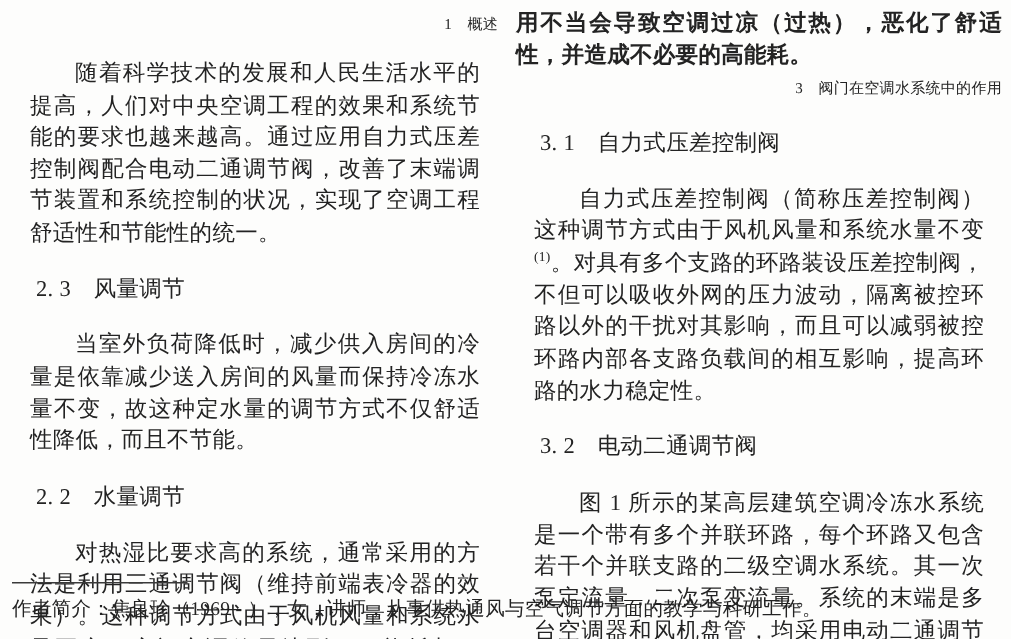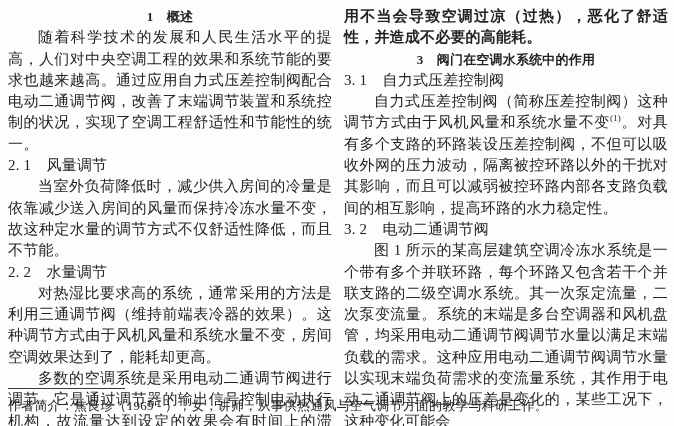--- a/index.html
+++ b/index.html
@@ -26,35 +26,35 @@
     top: 0;
     width: 324px;
     font-size: 15px;
     line-height: 21.3px;
     text-align: justify;
     letter-spacing: 0.2px;
   }
   .col-left  { left: 0; }
   .col-right { left: 336px; }
   .sec-heading {
-    font-weight: bold;
+    font-weight: normal;
     margin: 0;
-    font-size: 13px;
+    font-size: 10px;
     line-height: 21.3px;
-    text-align: center;
+    text-align: right;
   }
   .sub-heading {
     font-weight: normal;
-    margin: 0;
+    margin: 16px;
     font-size: 15px;
     line-height: 21.3px;
     text-align: left;
   }
   .para {
-    margin: 0;
+    margin: 12px;
     text-indent: 2em;
   }
   .para-cont {
     margin: 0;
     text-indent: 0;
     font-weight: bold;
   }
   sup.ref {
     font-size: 9px;
     line-height: 0;
@@ -79,21 +79,21 @@
   }
 </style>
 </head>
 <body>
 
 <div class="page">
 
   <div class="col col-left">
     <h3 class="sec-heading">1　概述</h3>
     <p class="para">随着科学技术的发展和人民生活水平的提高，人们对中央空调工程的效果和系统节能的要求也越来越高。通过应用自力式压差控制阀配合电动二通调节阀，改善了末端调节装置和系统控制的状况，实现了空调工程舒适性和节能性的统一。</p>
-    <h4 class="sub-heading">2. 1　风量调节</h4>
+    <h4 class="sub-heading">2. 3　风量调节</h4>
     <p class="para">当室外负荷降低时，减少供入房间的冷量是依靠减少送入房间的风量而保持冷冻水量不变，故这种定水量的调节方式不仅舒适性降低，而且不节能。</p>
     <h4 class="sub-heading">2. 2　水量调节</h4>
     <p class="para">对热湿比要求高的系统，通常采用的方法是利用三通调节阀（维持前端表冷器的效果）。这种调节方式由于风机风量和系统水量不变，房间空调效果达到了，能耗却更高。</p>
     <p class="para">多数的空调系统是采用电动二通调节阀进行调节。它是通过调节器的输出信号控制电动执行机构，故流量达到设定的效果会有时间上的滞后。应</p>
   </div>
 
   <div class="col col-right">
     <p class="para-cont">用不当会导致空调过凉（过热），恶化了舒适性，并造成不必要的高能耗。</p>
     <h3 class="sec-heading">3　阀门在空调水系统中的作用</h3>
     <h4 class="sub-heading">3. 1　自力式压差控制阀</h4>

